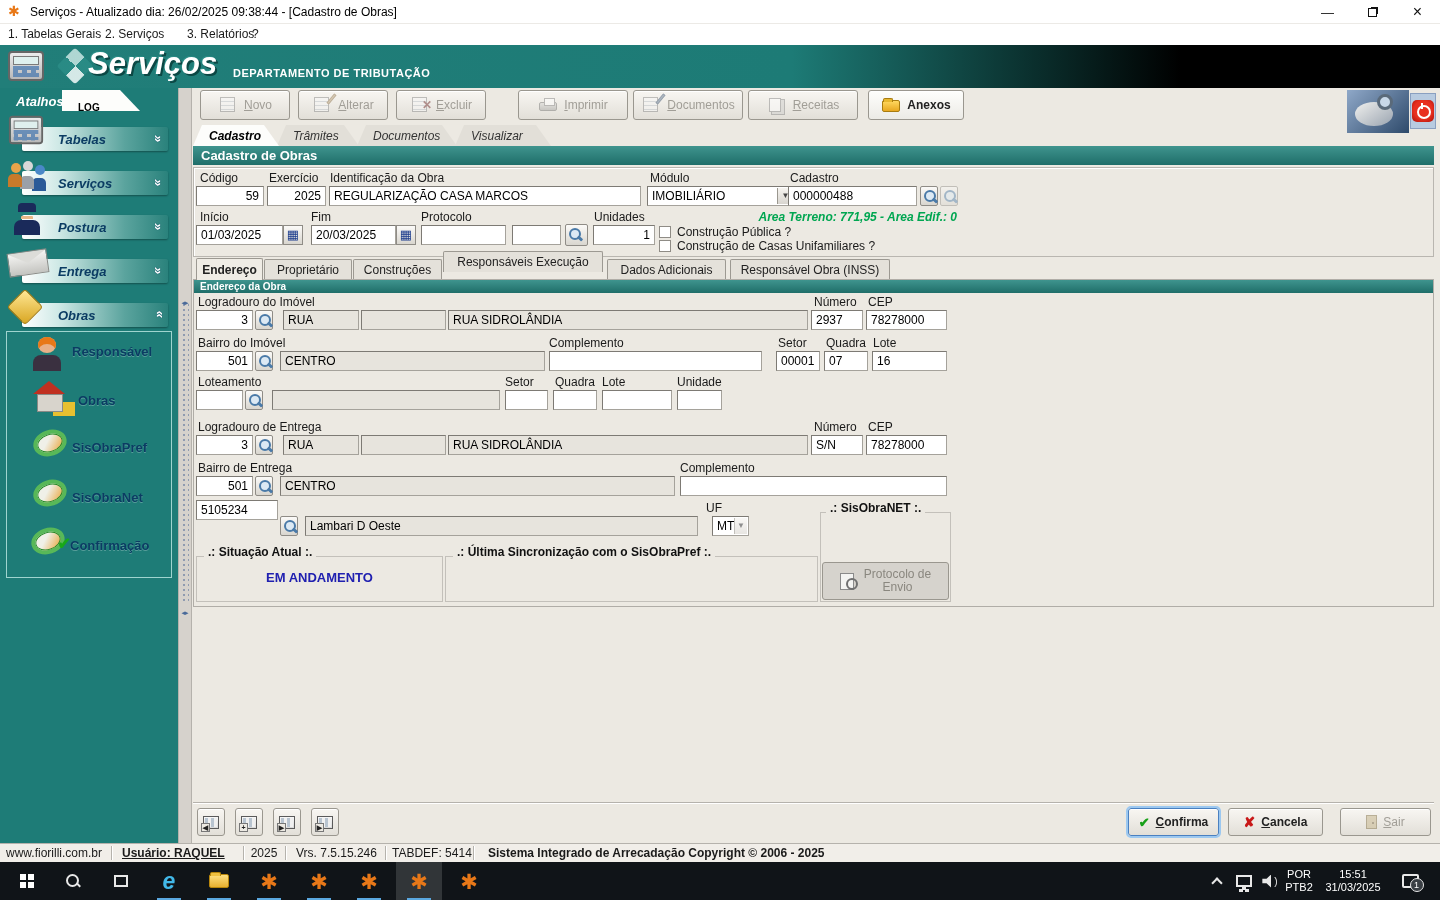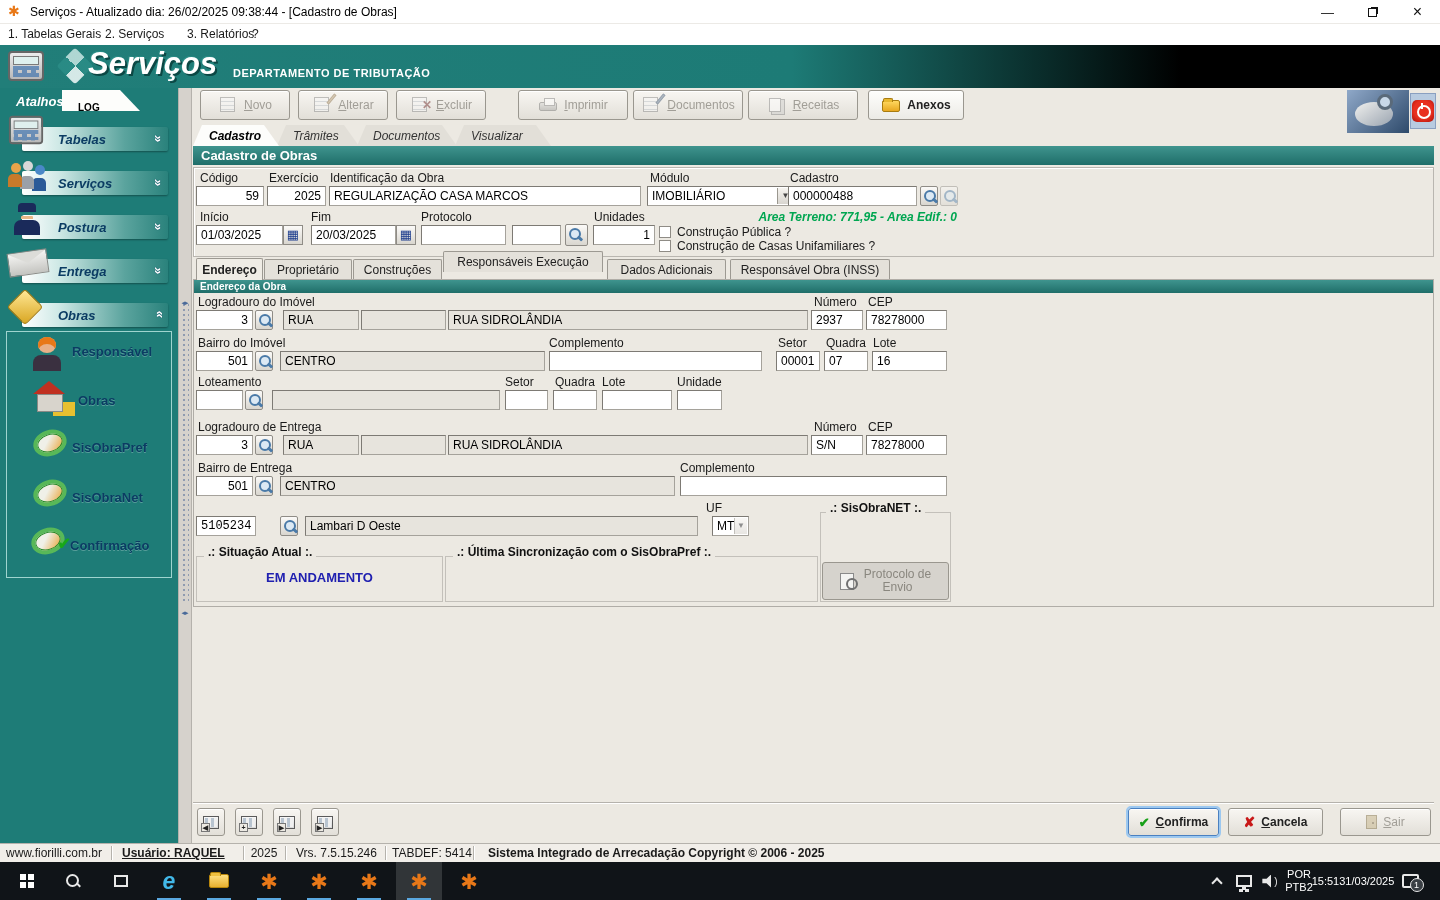--- a/index.html
+++ b/index.html
@@ -380,21 +380,21 @@
   <div class="fld" style="left:866px;top:435px;width:81px;z-index:2;">78278000</div>
 
   <span class="lbl" style="left:198px;top:462px;z-index:2;">Bairro de Entrega</span>
   <span class="lbl" style="left:680px;top:462px;z-index:2;">Complemento</span>
   <div class="fld num" style="left:196px;top:476px;width:57px;z-index:2;">501</div>
   <div class="mag" style="left:255px;top:476px;z-index:2;"></div>
   <div class="fld ro" style="left:280px;top:476px;width:395px;z-index:2;">CENTRO</div>
   <div class="fld" style="left:680px;top:476px;width:267px;z-index:2;"></div>
 
   <span class="lbl" style="left:706px;top:502px;z-index:2;">UF</span>
-  <div class="fld" style="left:196px;top:516px;width:60px;z-index:2;font-family:Liberation Mono, monospace;">5105234</div>
+  <div class="fld" style="left:196px;top:500px;width:82px;z-index:2;">5105234</div>
   <div class="mag" style="left:280px;top:516px;z-index:2;"></div>
   <div class="fld ro" style="left:305px;top:516px;width:393px;z-index:2;">Lambari D Oeste</div>
   <div class="fld" style="left:712px;top:516px;width:37px;z-index:2;"><span>MT</span><span class="combo-arrow" style="width:13px;opacity:.6;">▼</span></div>
 
   <div class="grpbox" style="left:820px;top:512px;width:131px;height:90px;z-index:2;"></div>
   <span class="legend" style="left:826px;top:501px;">.: SisObraNET :.</span>
   <div class="b3" style="left:822px;top:562px;width:127px;height:38px;background:#d6d3cd;color:#8a877f;box-shadow:none;z-index:3;gap:4px;">
     <span class="pe-ic"></span>
     <span style="width:72px;text-align:center;line-height:13px;white-space:normal;">Protocolo de Envio</span>
   </div>
@@ -495,21 +495,21 @@
         <span class="tnet"></span>
       </div>
     <div class="tcell" style="left:1256px;width:28px;">
         <span class="tvol"></span>
         <span class="tvol2">)</span>
       </div>
     <div class="tcell" style="left:1282px;width:34px;flex-direction:column;color:#fff;font-size:11px;line-height:13px;">
       <span>POR</span>
       <span>PTB2</span>
     </div>
-    <div class="tcell" style="left:1318px;width:70px;flex-direction:row;color:#fff;font-size:11px;line-height:13px;">
+    <div class="tcell" style="left:1318px;width:70px;flex-direction:column;color:#fff;font-size:11px;line-height:13px;">
       <span>15:51</span>
       <span>31/03/2025</span>
     </div>
     <div class="tcell" style="left:1390px;width:40px;">
       <span class="tnotif">
           <span class="bdg">1</span>
         </span>
     </div>
   </div>
 

